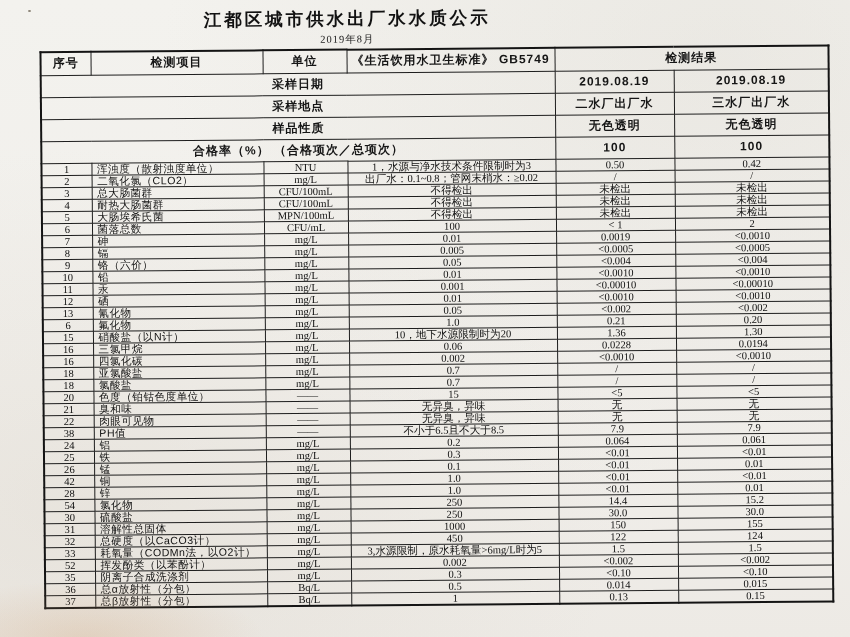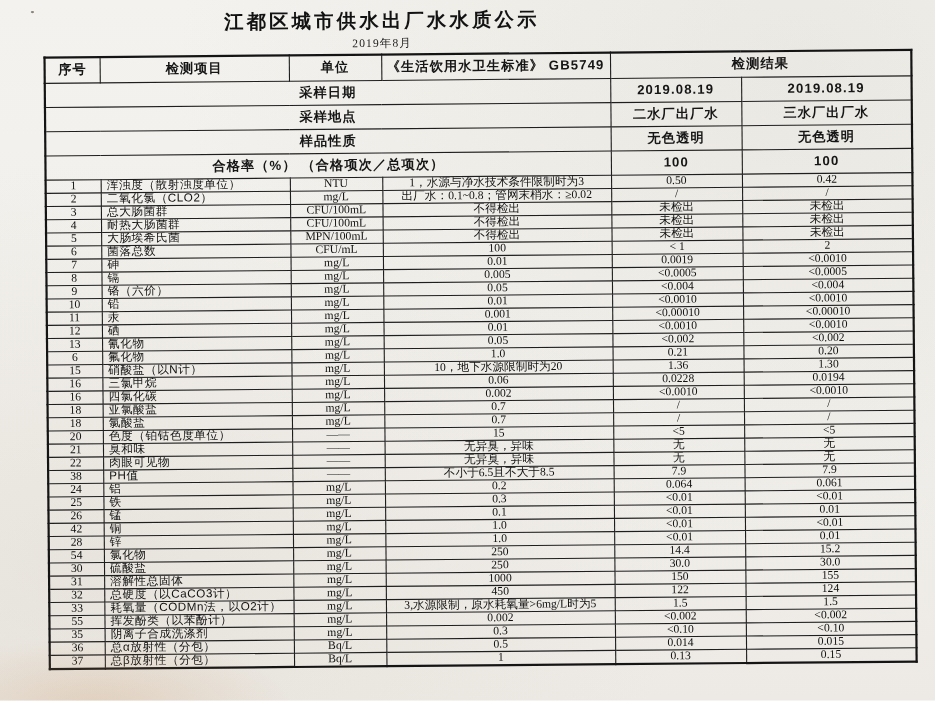--- a/index.html
+++ b/index.html
@@ -354,21 +354,21 @@
             </tr>
             <tr>
               <td class="c0">33</td>
               <td class="c1">耗氧量（CODMn法，以O2计）</td>
               <td class="c2">mg/L</td>
               <td class="c3">3,水源限制，原水耗氧量&gt;6mg/L时为5</td>
               <td class="c4">1.5</td>
               <td class="c5">1.5</td>
             </tr>
             <tr>
-              <td class="c0">55</td>
+              <td class="c0">52</td>
               <td class="c1">挥发酚类（以苯酚计）</td>
               <td class="c2">mg/L</td>
               <td class="c3">0.002</td>
               <td class="c4">&lt;0.002</td>
               <td class="c5">&lt;0.002</td>
             </tr>
             <tr>
               <td class="c0">35</td>
               <td class="c1">阴离子合成洗涤剂</td>
               <td class="c2">mg/L</td>

